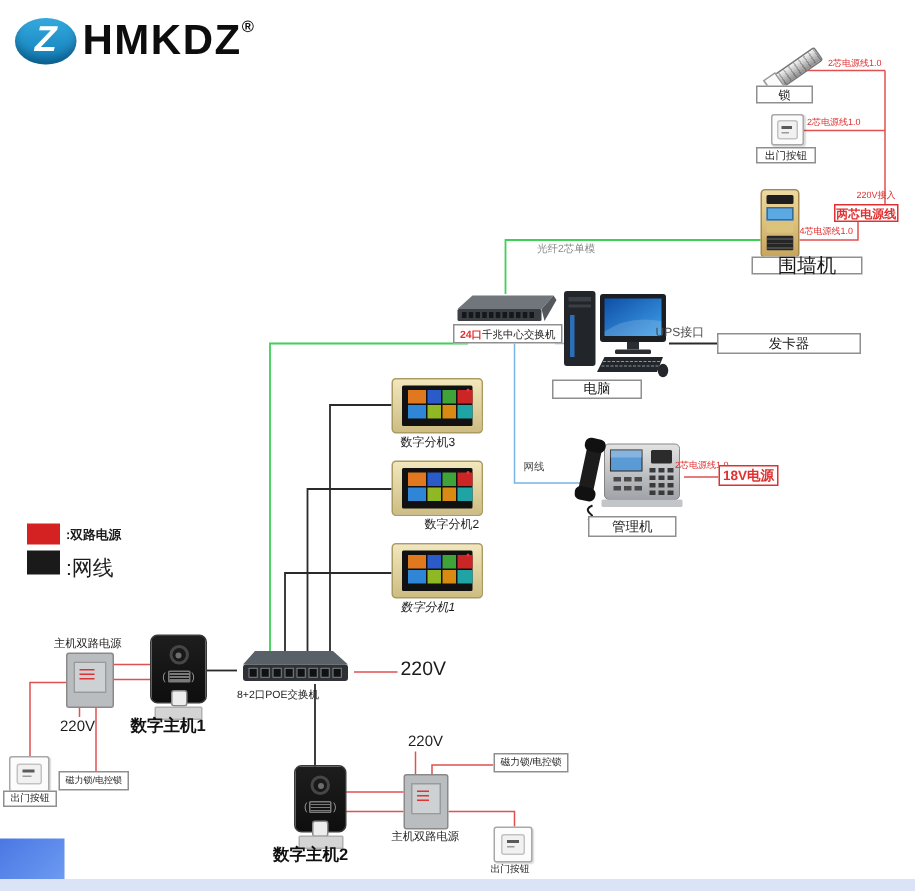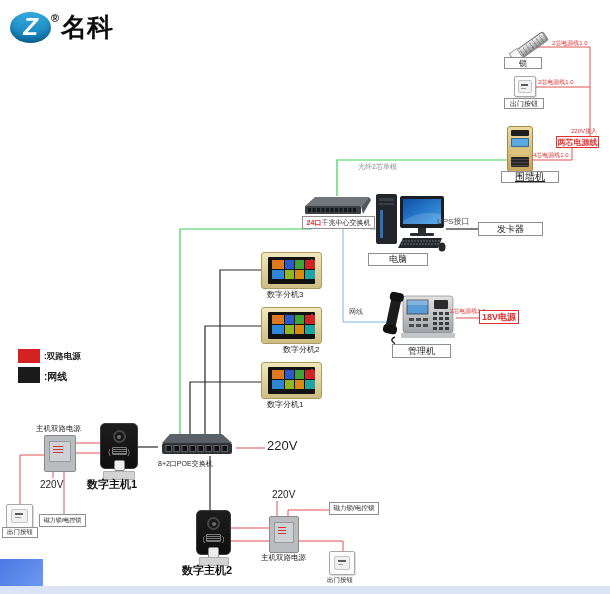--- a/index.html
+++ b/index.html
@@ -96,22 +96,22 @@
     <g fill="none" stroke-width="1" stroke="#7ab4e2">
       <polyline points="370,229 386,229"></polyline>
       <polyline points="343,229 343,322 392,322"></polyline>
     </g>
   </svg>
 
   <div class="logo">
     <div class="logo-oval">
         <span>Z</span>
       </div>
+    <span class="logo-brand">HMKDZ</span>
     <span class="logo-reg">®</span>
-    <span class="logo-cn">名科</span>
   </div>
 
   <div class="abs" style="left:508px;top:28px;width:44px;height:34px;">
     <div class="lockbar">
         <div class="locktip"></div>
       </div>
   </div>
   <div class="txt" style="left:552px;top:40px;font-size:6px;color:#e03030;">2芯电源线1.0</div>
   <div class="lbl" style="left:504px;top:57px;width:38px;height:12px;font-size:8px;">锁</div>
 
@@ -124,21 +124,21 @@
   <div class="txt" style="left:571px;top:128px;font-size:6px;color:#e03030;">220V接入</div>
   <div class="lbl redbox" style="left:556px;top:136px;width:43px;height:12px;font-size:8px;">两芯电源线</div>
   <div class="txt" style="left:533px;top:152px;font-size:6px;color:#e03030;">4芯电源线1.0</div>
 
   <div class="wall abs" style="left:507px;top:126px;width:26px;height:46px;">
     <div class="wall-cam"></div>
     <div class="wall-scr"></div>
     <div class="wall-key"></div>
     <div class="wall-spk"></div>
   </div>
-  <div class="lbl" style="left:501px;top:171px;width:58px;height:12px;font-size:10px;text-decoration:underline;">围墙机</div>
+  <div class="lbl" style="left:501px;top:171px;width:74px;height:12px;font-size:13px;">围墙机</div>
 
   <div class="txt" style="left:358px;top:163px;font-size:7px;color:#8a8a8a;">光纤2芯单模</div>
 
   <svg class="abs" style="left:303px;top:194px;" width="70" height="24" viewBox="0 0 70 24">
     <polygon points="12,3 66,3 58,12 2,12" fill="#70767c"></polygon>
     <polygon points="58,12 66,3 68,6 60,20" fill="#54585d"></polygon>
     <rect x="2" y="12" width="56" height="8" rx="1" fill="#3b3f44"></rect>
     <g fill="#15181a">
       <rect x="5" y="14" width="3" height="4"></rect>
         <rect x="9.5" y="14" width="3" height="4"></rect>
@@ -175,21 +175,21 @@
     <rect x="44" y="38" width="8" height="5" fill="#2a2d31"></rect>
     <rect x="36" y="43" width="24" height="3" rx="1" fill="#2a2d31"></rect>
     <polygon points="29,48 68,48 64,58 24,58" fill="#23262a"></polygon>
     <line x1="28" y1="51" x2="66" y2="51" stroke="#8a949c" stroke-width="0.7" stroke-dasharray="2,1"></line>
     <line x1="27" y1="54" x2="65" y2="54" stroke="#8a949c" stroke-width="0.7" stroke-dasharray="2,1"></line>
     <ellipse cx="68" cy="57" rx="3.5" ry="4.5" fill="#23262a"></ellipse>
   </svg>
   <div class="lbl" style="left:368px;top:253px;width:60px;height:13px;font-size:9px;">电脑</div>
 
   <div class="txt" style="left:437px;top:218px;font-size:8px;color:#4a4a4a;">UPS接口</div>
-  <div class="lbl" style="left:478px;top:222px;width:65px;height:14px;font-size:9px;">发卡器</div>
+  <div class="lbl" style="left:478px;top:222px;width:96px;height:14px;font-size:9px;">发卡器</div>
 
   <div class="txt" style="left:349px;top:308px;font-size:7px;color:#4a4a4a;">网线</div>
   <svg class="abs" style="left:383px;top:291px;" width="75" height="56" viewBox="0 0 75 56">
     <defs>
       <linearGradient id="mgr" x1="0" y1="0" x2="0" y2="1">
         <stop offset="0" stop-color="#e3e3e3"></stop>
           <stop offset="1" stop-color="#9fa3a7"></stop>
       </linearGradient>
     </defs>
     <rect x="20" y="5" width="50" height="37" rx="3" fill="url(#mgr)" stroke="#7a7a7a" stroke-width="0.6"></rect>
@@ -266,26 +266,26 @@
         <i class="c2"></i>
         <i class="c3"></i>
         <i class="c4"></i>
       <i class="c5"></i>
         <i class="c6"></i>
         <i class="c7"></i>
         <i class="c8"></i>
       <s class="fenji-dot"></s>
     </div>
   </div>
-  <div class="txt" style="left:267px;top:401px;font-size:8px;color:#1c1c1c;">数字分机1</div>
+  <div class="txt" style="left:267px;top:401px;font-size:8px;color:#1c1c1c;font-style:italic;">数字分机1</div>
 
   <div class="legend-sq" style="left: 18px; top: 349px; width: 22px; height: 14px; background: rgb(212, 34, 34);"></div>
   <div class="txt" style="left:44px;top:352px;font-size:8.5px;font-weight:bold;color:#1c1c1c;">:双路电源</div>
   <div class="legend-sq" style="left: 18px; top: 367px; width: 22px; height: 16px; background: rgb(26, 26, 26);"></div>
-  <div class="txt" style="left:44px;top:371px;font-size:10px;font-weight:bold;color:#1c1c1c;">:网线</div>
+  <div class="txt" style="left:44px;top:371px;font-size:14px;font-weight:normal;color:#1c1c1c;">:网线</div>
 
   <svg class="abs" style="left:156px;top:430px;" width="82" height="28" viewBox="0 0 82 28">
     <polygon points="14,4 66,4 76,13 6,13" fill="#5a6067"></polygon>
     <rect x="6" y="13" width="70" height="11" rx="2" fill="#2e3236"></rect>
     <g fill="#0f1113" stroke="#8a8f94" stroke-width="0.6">
       <rect x="10" y="15.5" width="5.5" height="6"></rect>
         <rect x="18" y="15.5" width="5.5" height="6"></rect>
         <rect x="26" y="15.5" width="5.5" height="6"></rect>
         <rect x="34" y="15.5" width="5.5" height="6"></rect>
         <rect x="42" y="15.5" width="5.5" height="6"></rect>

